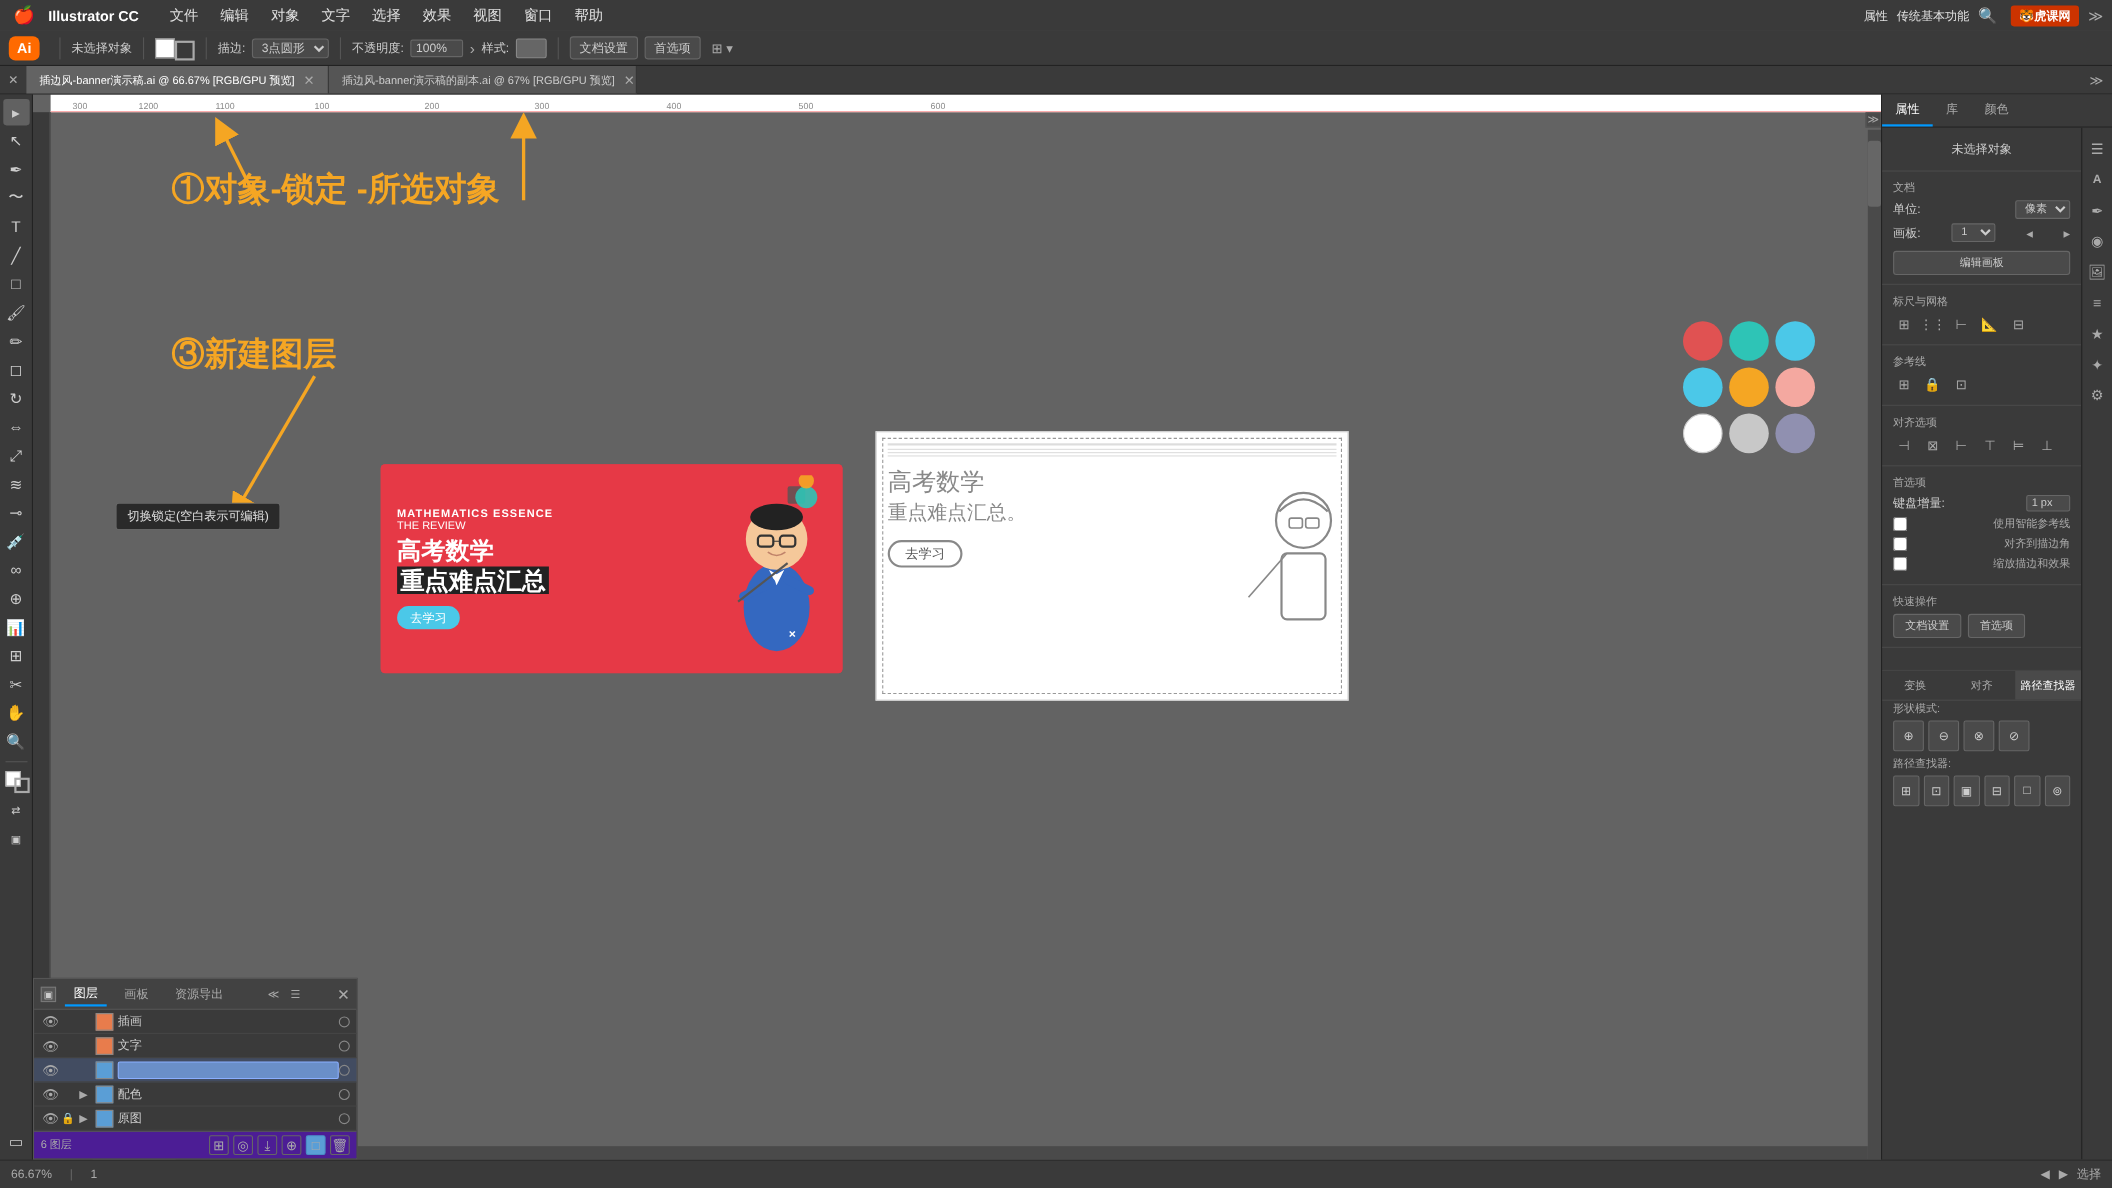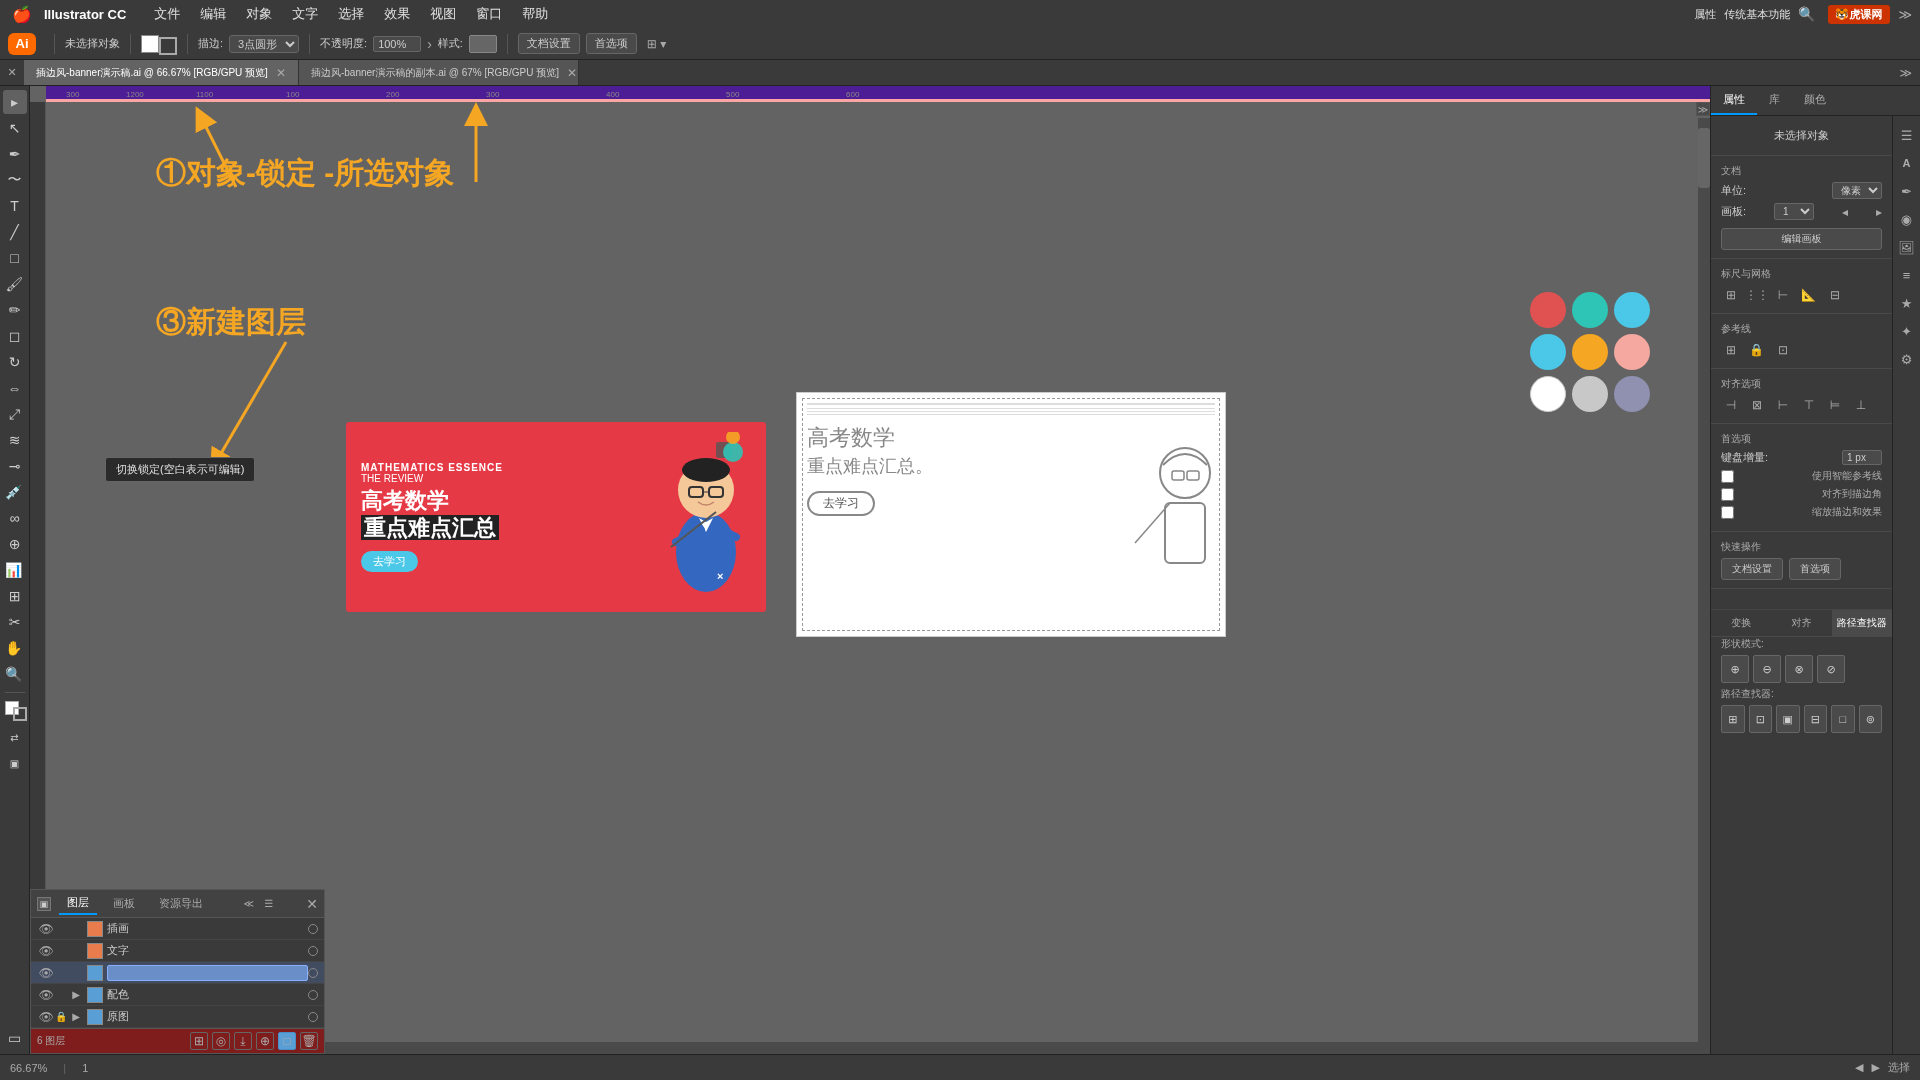--- a/index.html
+++ b/index.html
@@ -65,21 +65,21 @@
     .ltool.active { background: rgba(255,255,255,0.2); }
 
     
     #canvas-area {
       flex: 1; background: #636363; overflow: hidden; position: relative;
     }
 
     
     .ruler-h {
       position: absolute; top: 0; left: 16px; right: 0; height: 16px;
-      background: #4c1d95; border-bottom: 3px solid #fca5a5; z-index: 10;
+      background: #ffffff; border-bottom: 1px solid #fca5a5; z-index: 10;
       display: flex; align-items: flex-end; font-size: 9px; color: #999;
     }
     .ruler-v {
       position: absolute; top: 16px; left: 0; bottom: 0; width: 16px;
       background: #3a3a3a; border-right: 1px solid #555; z-index: 10;
       display: flex; flex-direction: column; align-items: flex-end; font-size: 9px; color: #999;
     }
 
     
     #canvas-content {
@@ -175,21 +175,21 @@
     }
     .lp-row.active { background: rgba(100,150,255,0.2); }
     .lp-eye { width: 18px; text-align: center; font-size: 12px; color: #aaa; flex-shrink: 0; }
     .lp-lock { width: 14px; text-align: center; font-size: 10px; color: #aaa; flex-shrink: 0; }
     .lp-expand { width: 14px; text-align: center; font-size: 10px; color: #aaa; flex-shrink: 0; }
     .lp-color { width: 16px; height: 16px; border: 1px solid #888; flex-shrink: 0; margin: 0 4px; }
     .lp-name { flex: 1; font-size: 11px; white-space: nowrap; overflow: hidden; }
     .lp-name-input { flex: 1; background: #6a8fc8; border: 1px solid #8aafff; border-radius: 2px; color: #fff; font-size: 11px; padding: 0 3px; height: 16px; outline: none; }
     .lp-circle { width: 10px; height: 10px; border: 1px solid #888; border-radius: 50%; margin-left: auto; flex-shrink: 0; }
 
-    .lp-footer { display: flex; align-items: center; padding: 3px 6px; background: #7f1d1d; border-top: 1px solid #555; gap: 6px; }
+    .lp-footer { display: flex; align-items: center; padding: 3px 6px; background: #4c1d95; border-top: 1px solid #555; gap: 6px; }
     .lp-footer-label { font-size: 10px; color: #aaa; }
     .lp-footer-btn { width: 18px; height: 18px; display: flex; align-items: center; justify-content: center; cursor: pointer; color: #aaa; font-size: 12px; border: 1px solid #666; border-radius: 2px; }
 
     
     .tooltip {
       position: absolute; background: #2a2a2a; border: 1px solid #666; border-radius: 3px;
       padding: 4px 10px; font-size: 11px; color: #e0e0e0; white-space: nowrap; z-index: 100;
       left: 105px; top: 457px;
     }
 

